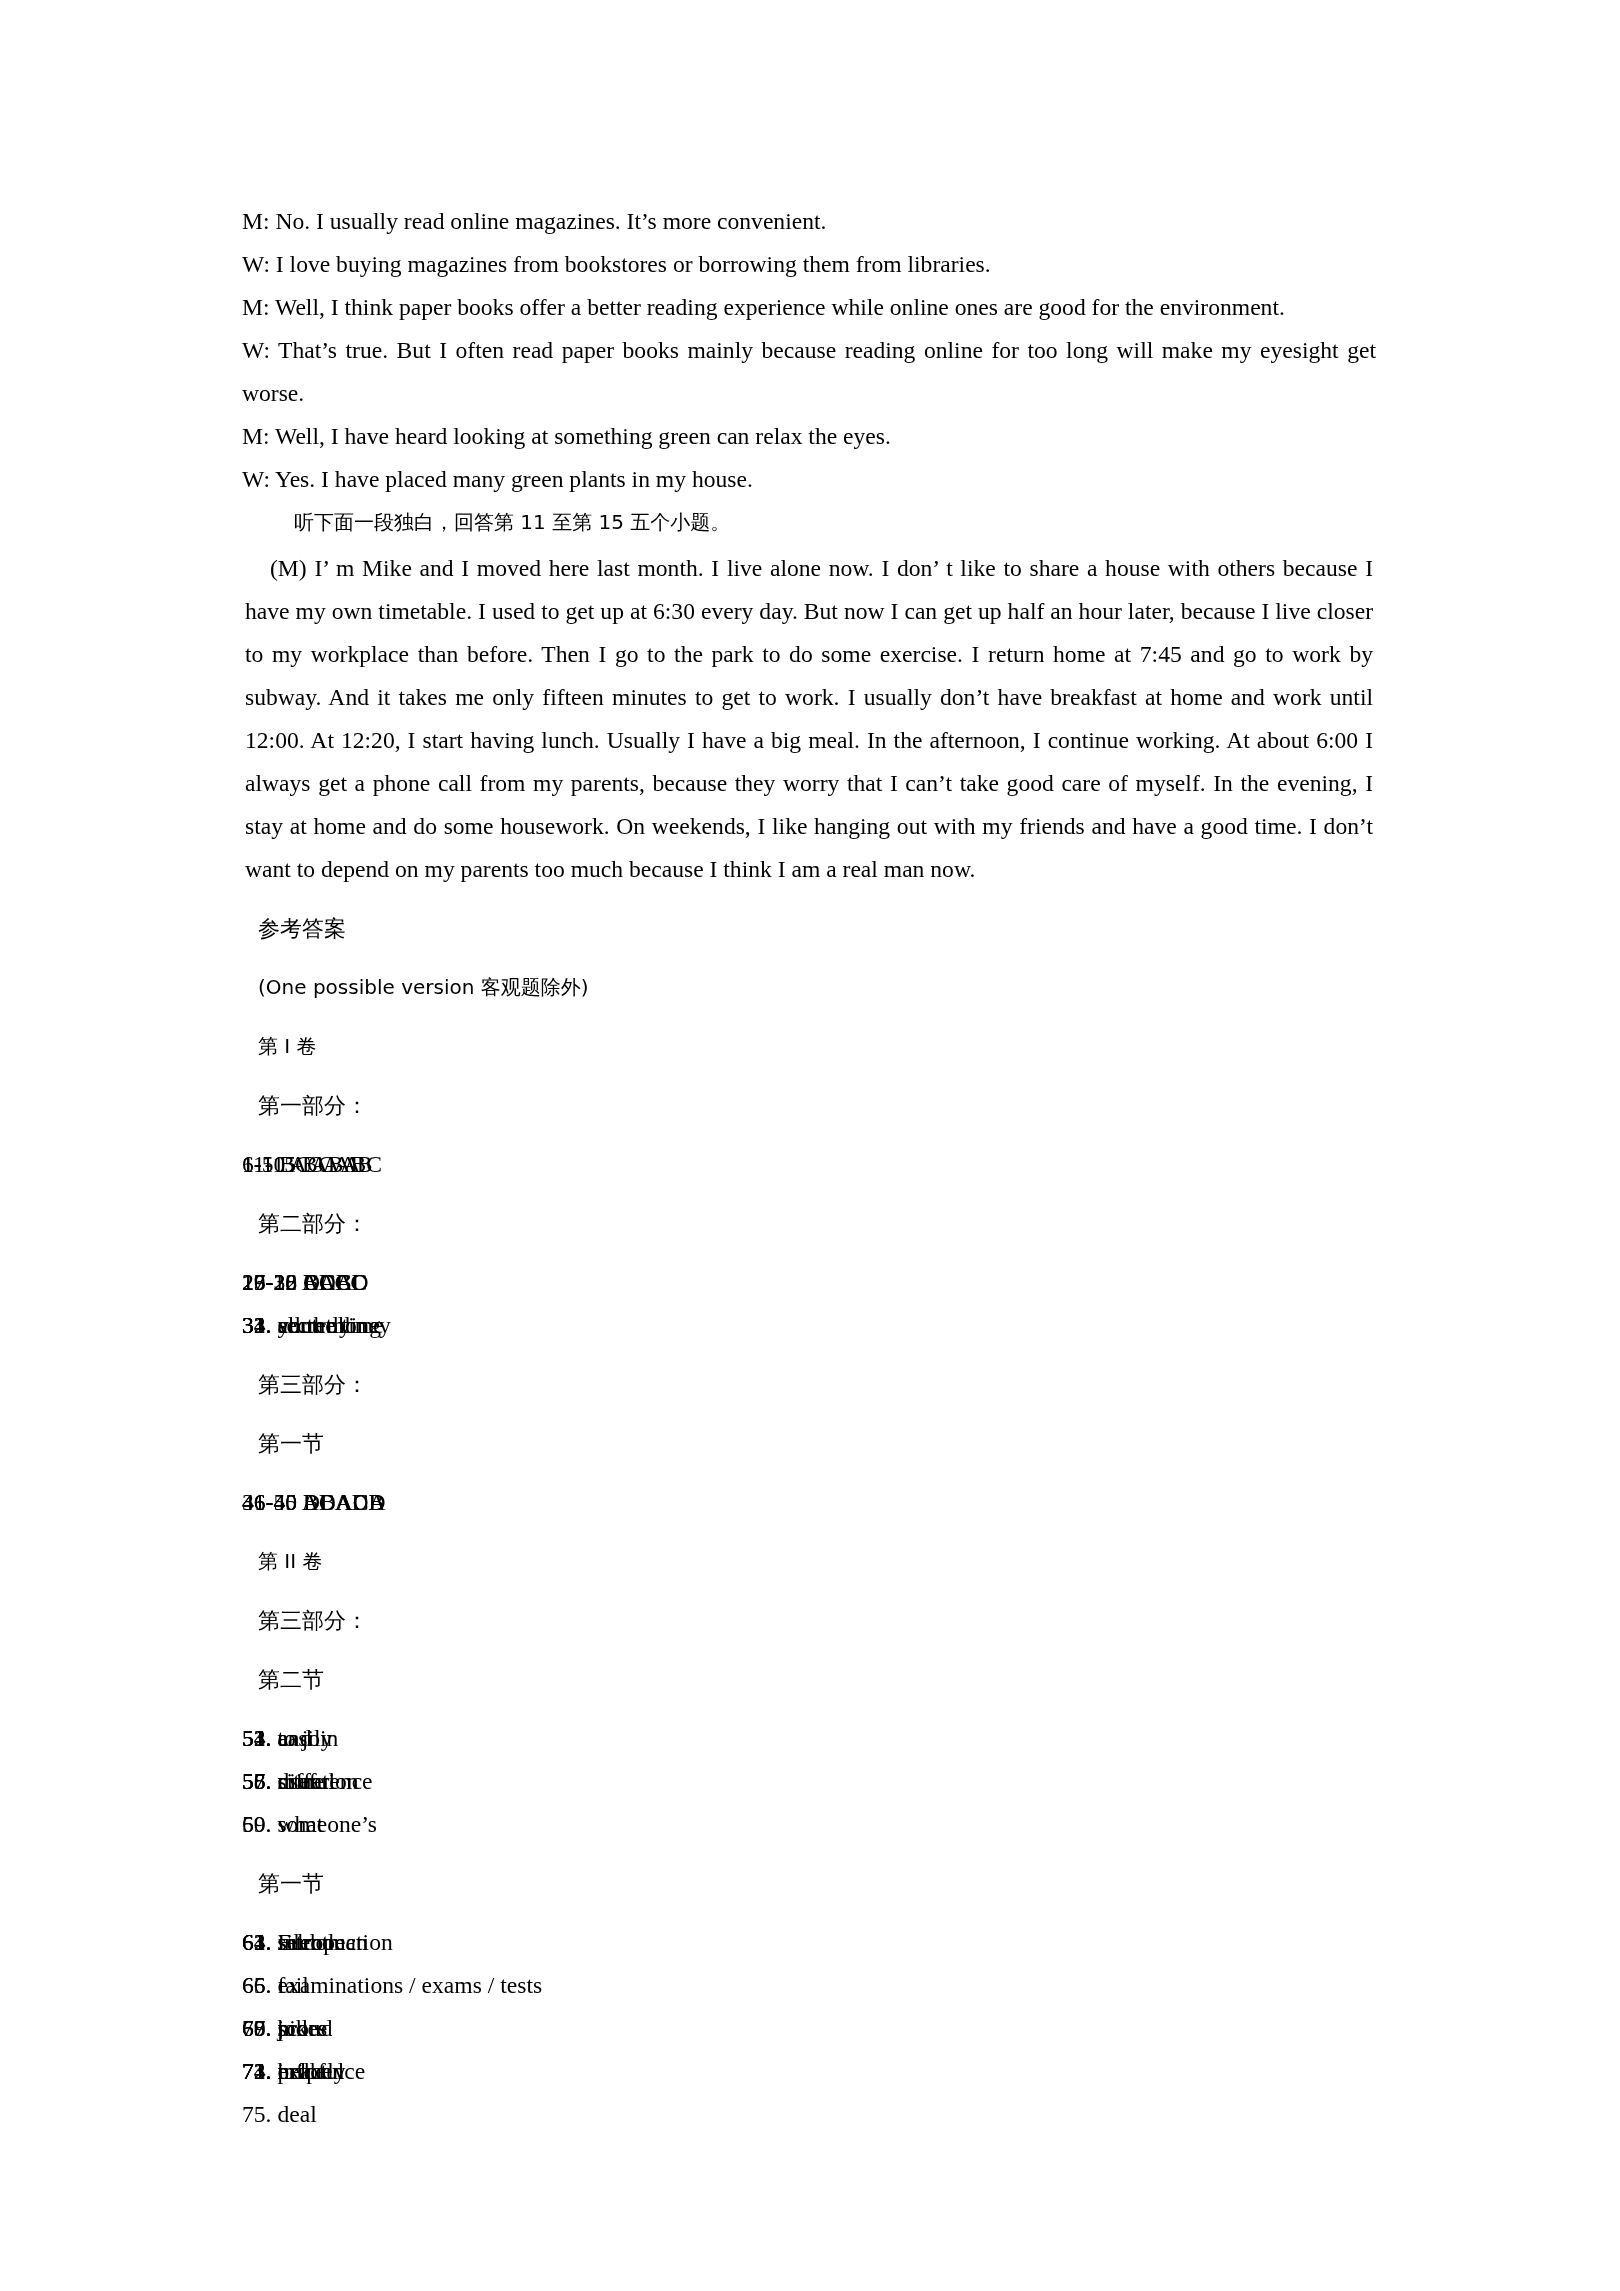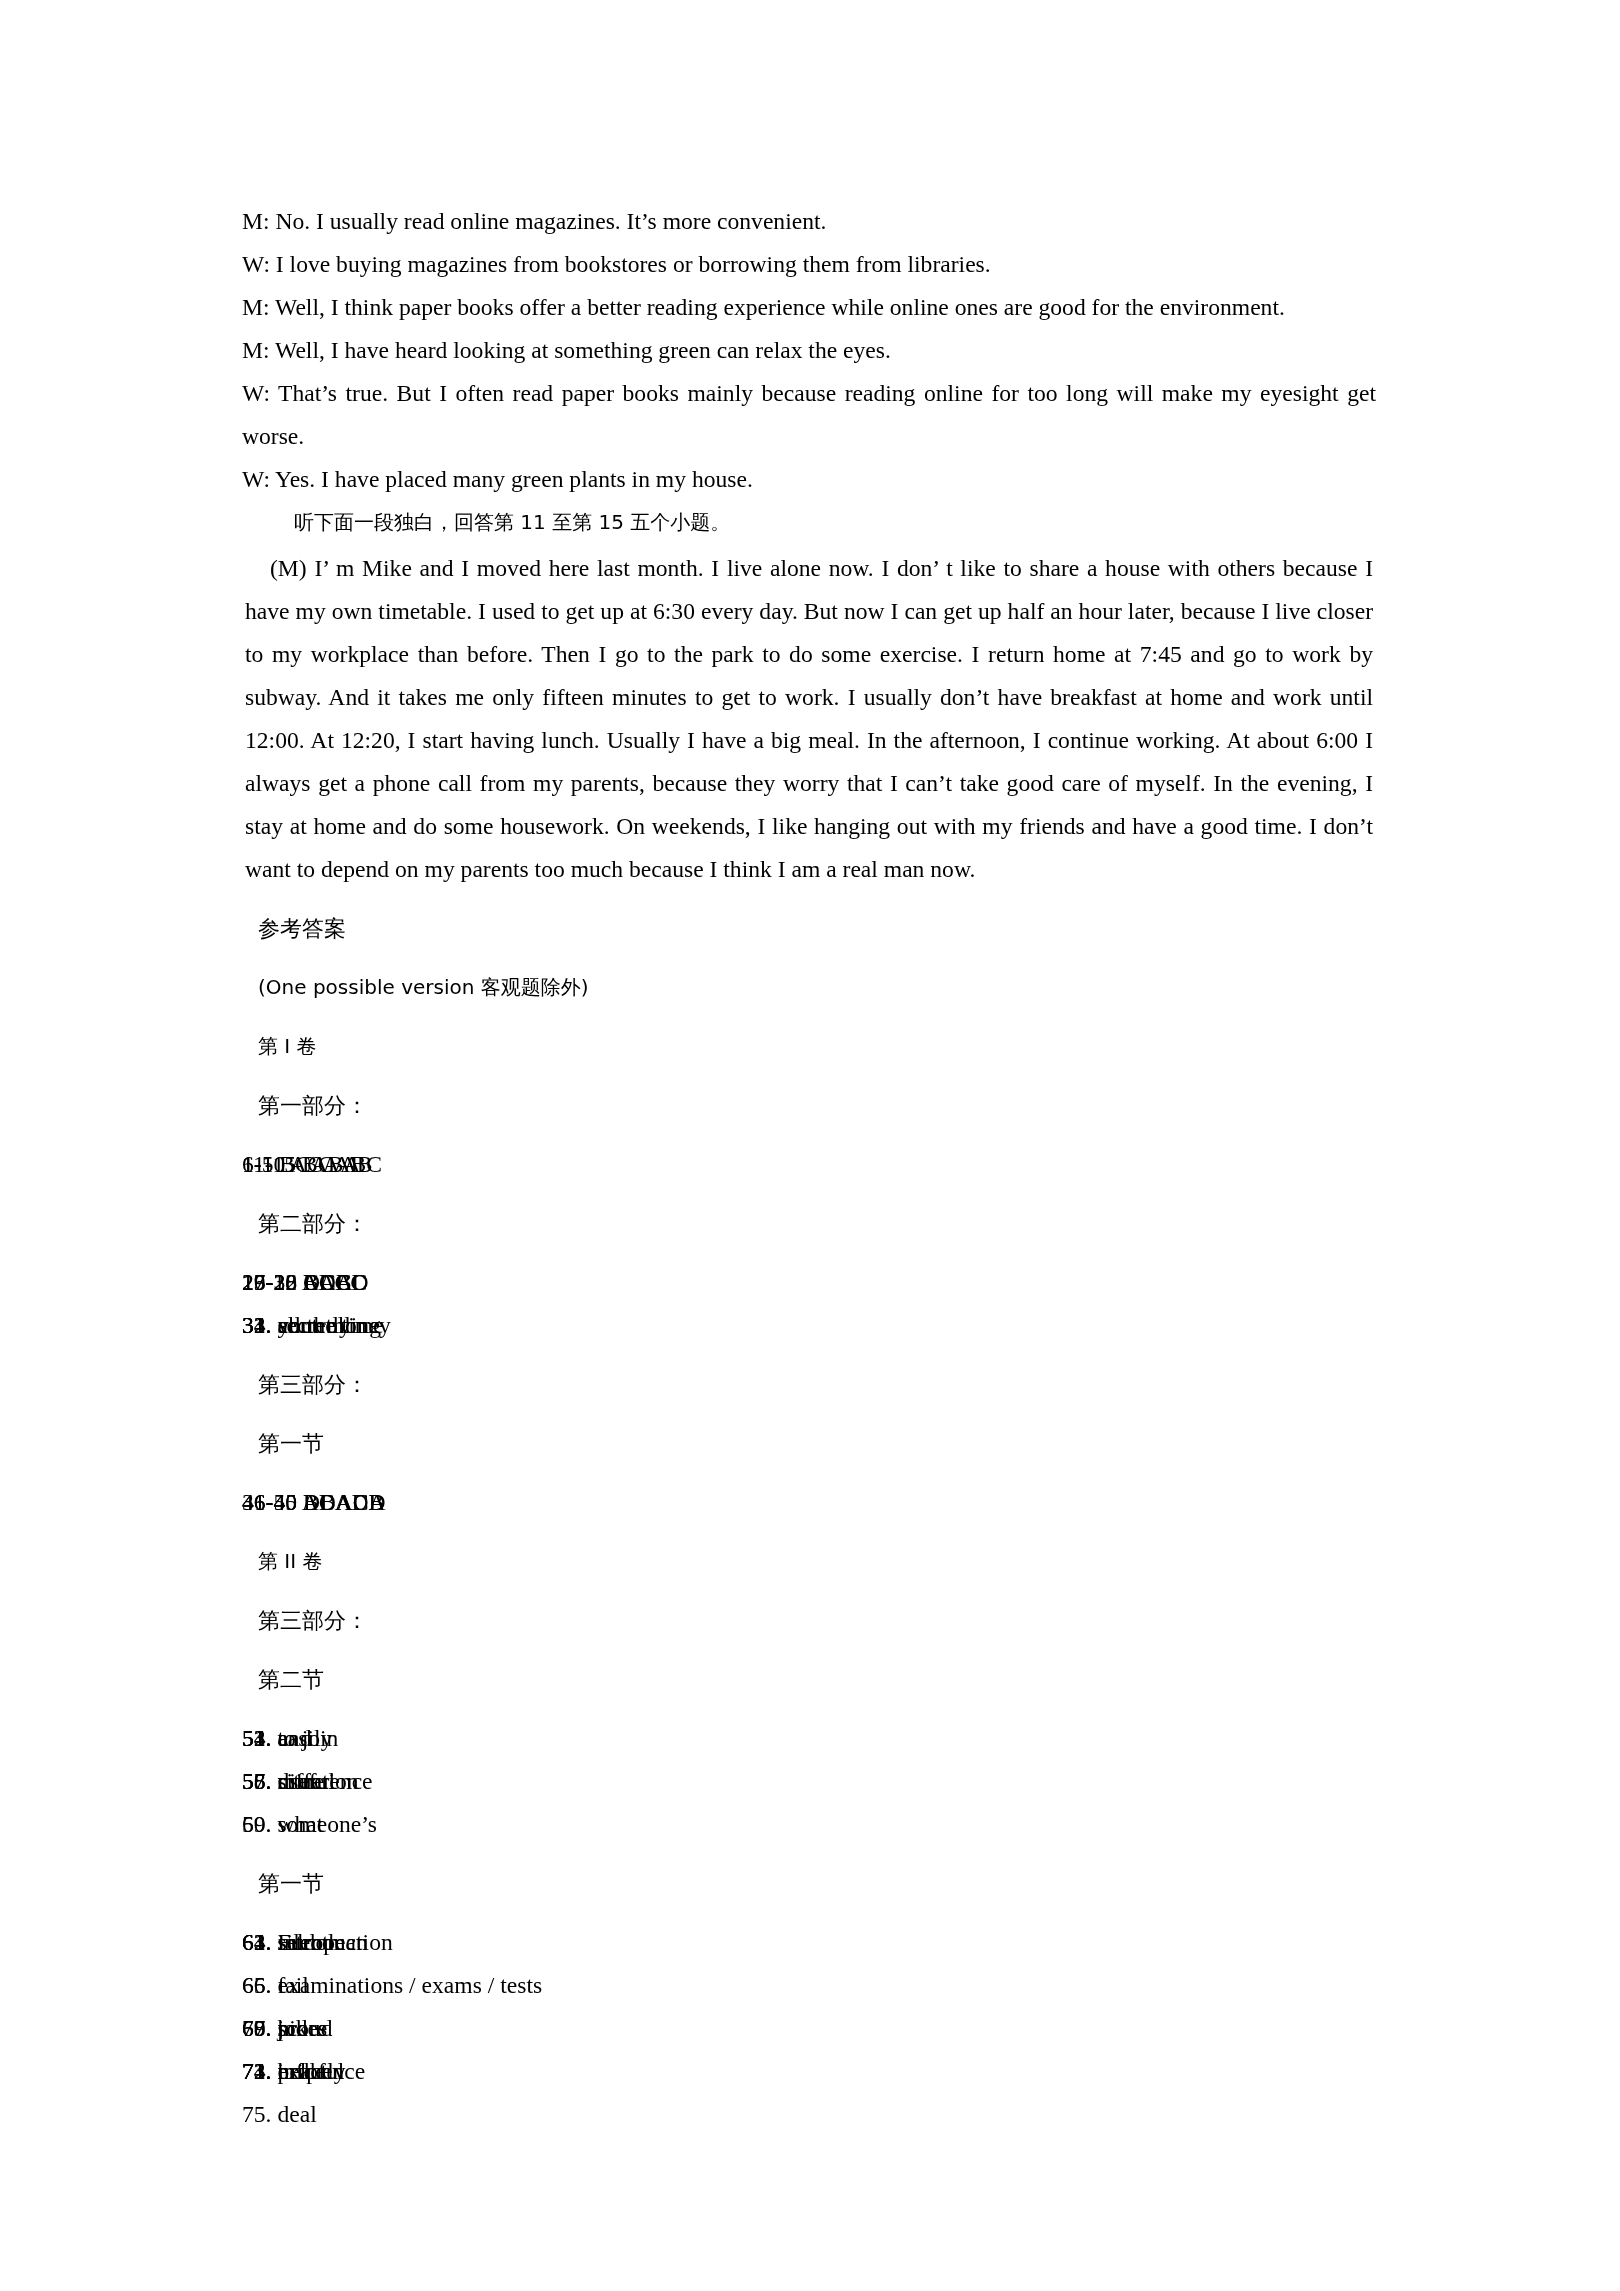--- a/index.html
+++ b/index.html
@@ -79,22 +79,22 @@
 </style>
 </head>
 <body>
 
 <div class="page">
   <div class="doc-body">
 
     <p class="para">M: No. I usually read online magazines. It’s more convenient.</p>
     <p class="para">W: I love buying magazines from bookstores or borrowing them from libraries.</p>
     <p class="para">M: Well, I think paper books offer a better reading experience while online ones are good for the environment.</p>
+    <p class="para">W: That’s true. But I often read paper books mainly because reading online for too long will make my eyesight get worse.</p>
     <p class="para">M: Well, I have heard looking at something green can relax the eyes.</p>
-    <p class="para">W: That’s true. But I often read paper books mainly because reading online for too long will make my eyesight get worse.</p>
     <p class="para">W: Yes. I have placed many green plants in my house.</p>
 
     <p class="para-indent-cn mixed-cn">听下面一段独白，回答第 11 至第 15 五个小题。</p>
 
     <p class="para-indent-en">(M) I’ m Mike and I moved here last month. I live alone now. I don’ t like to share a house with others because I have my own timetable. I used to get up at 6:30 every day. But now I can get up half an hour later, because I live closer to my workplace than before. Then I go to the park to do some exercise. I return home at 7:45 and go to work by subway. And it takes me only fifteen minutes to get to work. I usually don’t have breakfast at home and work until 12:00. At 12:20, I start having lunch. Usually I have a big meal. In the afternoon, I continue working. At about 6:00 I always get a phone call from my parents, because they worry that I can’t take good care of myself. In the evening, I stay at home and do some housework. On weekends, I like hanging out with my friends and have a good time. I don’t want to depend on my parents too much because I think I am a real man now.</p>
 
     <p class="line hdr-cn">参考答案</p>
     <p class="line mixed-cn">(One possible version 客观题除外)</p>
     <p class="line mixed-cn">第 I 卷</p>
     <p class="line hdr-cn">第一部分：</p>

